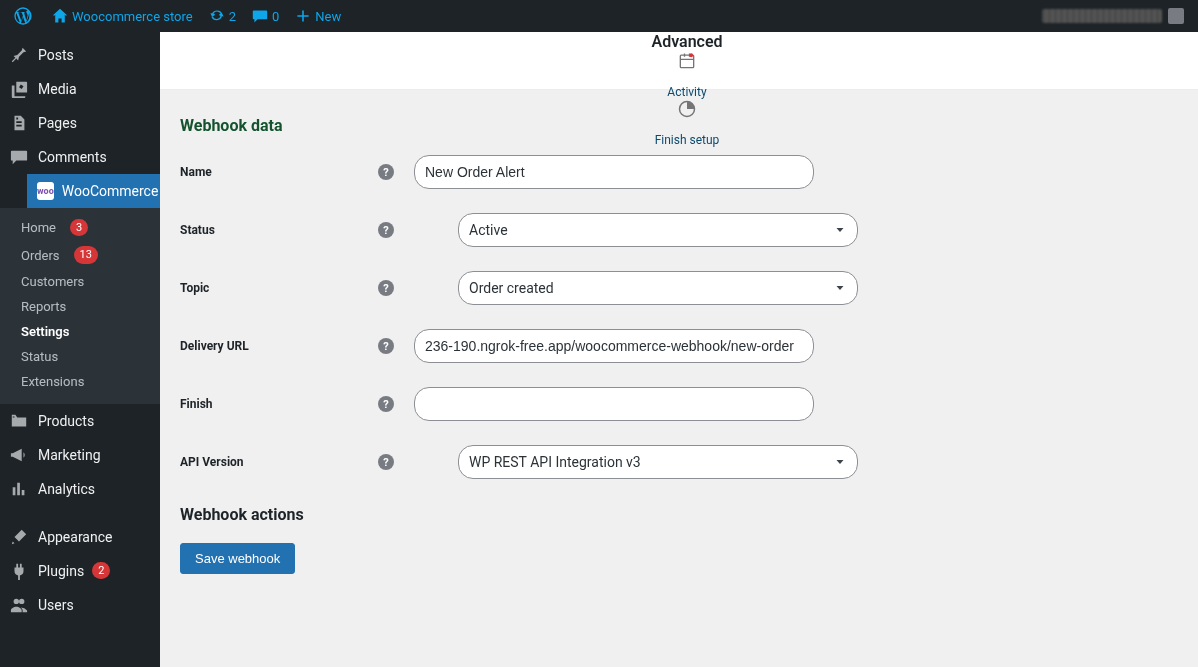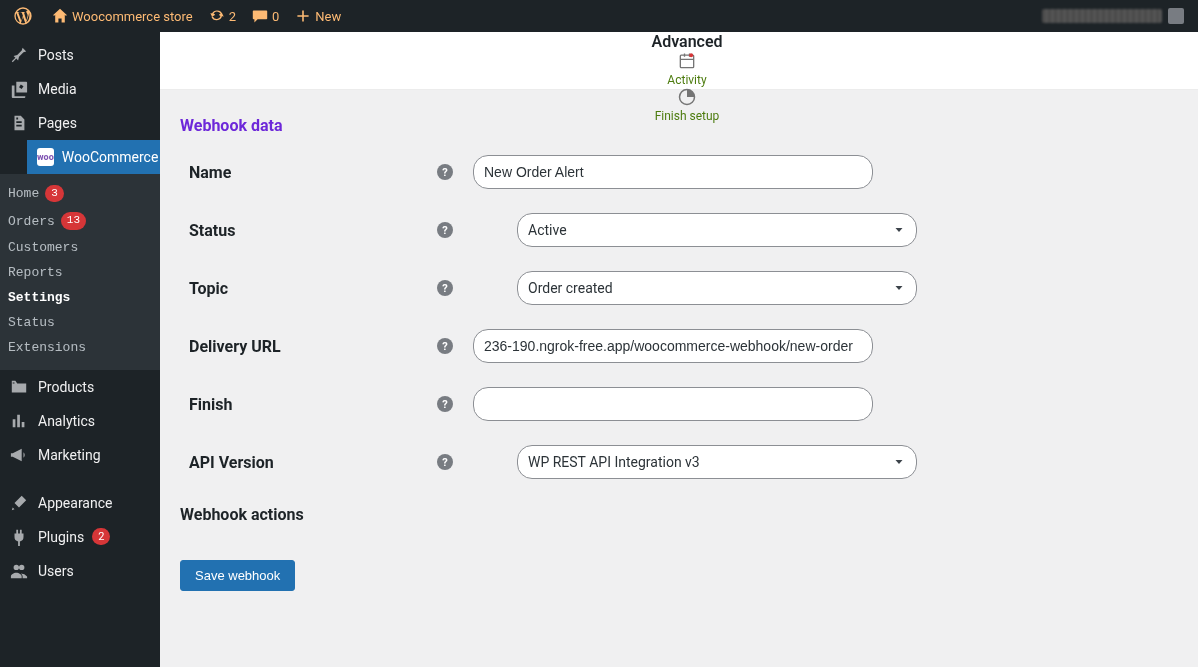--- a/index.html
+++ b/index.html
@@ -1,59 +1,59 @@
 <!DOCTYPE html>
 <html><head>
 <meta charset="utf-8">
 <style>
 * { box-sizing: border-box; margin: 0; padding: 0; }
 html, body { width: 1198px; height: 667px; overflow: hidden; font-family: -apple-system, BlinkMacSystemFont, "Segoe UI", Roboto, "Helvetica Neue", Arial, sans-serif; font-size: 13px; color: #3c434a; background: #f0f0f1; }
 
 
 .adminbar { height: 32px; background: #1d2327; color: #c3c4c7; display: flex; align-items: center; padding: 0 6px; font-size: 13px; position: relative; z-index: 5; }
-.adminbar .ab-item { display: flex; align-items: center; height: 32px; padding: 0 8px; cursor: pointer; color: #fdba74; }
+.adminbar .ab-item { display: flex; align-items: center; height: 32px; padding: 0 8px; cursor: pointer; color: #0ea5e9; }
 .adminbar .ab-icon { font-size: 16px; margin-right: 4px; display: inline-flex; }
 .adminbar .spacer { flex: 1; }
 .adminbar .userblock { display: flex; align-items: center; gap: 6px; padding: 0 8px; height: 32px; }
 .adminbar .userblur { width: 120px; height: 14px; background: repeating-linear-gradient(90deg,#4a4a4a,#4a4a4a 3px,#555 3px,#555 6px); border-radius: 2px; filter: blur(1px); }
 .adminbar .avatar { width: 16px; height: 16px; background: #787c82; border-radius: 2px; }
 
 
 .sidebar { position: absolute; top: 32px; left: 0; bottom: 0; width: 160px; background: #1d2327; color: #c3c4c7; overflow: hidden; }
 .menu-item { display: flex; align-items: center; gap: 8px; padding: 8px 10px; font-size: 14px; color: #f0f0f1; cursor: pointer; }
 .menu-item .micon { width: 20px; text-align: center; font-size: 16px; color: #a7aaad; }
 .menu-item.top-cut { padding-top: 2px; padding-bottom: 6px; color: #fff; }
 .menu-item.current { background: #2271b1; color: #fff; position: relative; margin-left: 27px; }
 .menu-item.current .micon { color: #fff; }
 .menu-arrow { position: absolute; right: -8px; top: 50%; transform: translateY(-50%); width: 0; height: 0; border: 8px solid transparent; border-right-color: #f0f0f1; }
 .submenu { background: #2c3338; padding: 6px 0 10px; }
-.submenu-item { display: flex; align-items: center; gap: 6px; padding: 5px 8px; font-size: 13px; color: rgba(240,246,252,0.7); cursor: pointer; font-family: Liberation Mono, monospace; }
+.submenu-item { display: flex; align-items: center; gap: 14px; padding: 5px 21px; font-size: 13px; color: rgba(240,246,252,0.7); cursor: pointer; }
 .submenu-item.current { color: #fff; font-weight: 600; }
 .badge { background: #d63638; color: #fff; border-radius: 9px; font-size: 11px; padding: 1px 6px; line-height: 1.4; display: inline-block; min-width: 18px; text-align: center; }
 
 
 .main { position: absolute; top: 32px; left: 160px; right: 0; bottom: 0; background: #f0f0f1; }
 .pagehead { background: #fff; height: 58px; display: flex; align-items: center; padding: 0 20px 0 36px; border-bottom: 1px solid #ececec; flex-direction: column; }
 .pagehead-title { font-size: 16px; font-weight: 600; color: #1d2327; }
 .pagehead .spacer { flex: 1; }
-.head-btn { display: flex; flex-direction: column; align-items: center; gap: 2px; padding: 0 14px; cursor: pointer; color: #4d7c0f; font-size: 12px; }
+.head-btn { display: flex; flex-direction: column; align-items: center; gap: 14px; padding: 0 14px; cursor: pointer; color: #0c4a6e; font-size: 12px; }
 .head-btn svg { width: 20px; height: 20px; }
 
 .content { padding: 26px 20px 30px 20px; }
-h2.section { font-size: 16px; font-weight: 700; color: #6d28d9; margin-bottom: 20px; }
+h2.section { font-size: 16px; font-weight: 700; color: #14532d; margin-bottom: 20px; }
 
 .form-row { display: flex; align-items: center; margin-bottom: 24px; }
-.form-row .label { width: 248px; font-size: 16px; font-weight: 700; color: #1d2327; margin-left: 9px; }
+.form-row .label { width: 198px; font-size: 12px; font-weight: 700; color: #1d2327; }
 .help { width: 16px; height: 16px; border-radius: 50%; background: #787c82; color: #fff; font-size: 11px; font-weight: 700; display: flex; align-items: center; justify-content: center; margin-right: 20px; cursor: help; }
 .control { width: 400px; }
 .control input[type=text], .control .select { width: 100%; height: 34px; border: 1px solid #8c8f94; border-radius: 15px; background: #fff; padding: 0 10px; font-size: 14px; color: #2c3338; }
 .control .select { display: flex; align-items: center; justify-content: space-between; cursor: pointer; margin-left: 44px; }
 .chev { color: #3c434a; }
 
-.actions-title { font-size: 16px; font-weight: 700; color: #1d2327; margin-top: 26px; margin-bottom: 36px; }
+.actions-title { font-size: 16px; font-weight: 700; color: #1d2327; margin-top: 26px; margin-bottom: 19px; }
 
 .save-btn { background: #2271b1; border: 1px solid #2271b1; color: #fff; border-radius: 3px; padding: 7px 14px; font-size: 13px; cursor: pointer; }
 
 
 svg { display: block; }
 </style>
 </head>
 <body>
 
 <div class="adminbar">
@@ -124,20 +124,28 @@
     <span>Media</span>
   </div>
   <div class="menu-item">
     <span class="micon">
       <svg viewBox="0 0 20 20" width="18" height="18" fill="currentColor">
           <path d="M5 2h7l4 4v12H5zM7 4v2h2V4zm0 4v2h6V8zm0 4v2h6v-2z"></path>
         </svg>
     </span>
     <span>Pages</span>
   </div>
+  <div class="menu-item">
+    <span class="micon">
+      <svg viewBox="0 0 20 20" width="18" height="18" fill="currentColor">
+          <path d="M2 3h16a1 1 0 0 1 1 1v9a1 1 0 0 1-1 1H7l-4 4v-4H2a1 1 0 0 1-1-1V4a1 1 0 0 1 1-1z"></path>
+        </svg>
+    </span>
+    <span>Comments</span>
+  </div>
 
   <div class="menu-item current">
     <span class="micon" style="background:#fff;color:#7f54b3;border-radius:3px;width:18px;height:18px;display:flex;align-items:center;justify-content:center;font-size:9px;font-weight:800;">woo</span>
     <span>WooCommerce</span>
     <span class="menu-arrow"></span>
   </div>
   <div class="submenu">
     <div class="submenu-item">
       <span>Home</span>
       <span class="badge">3</span>
@@ -167,32 +175,32 @@
     <span class="micon">
       <svg viewBox="0 0 20 20" width="18" height="18" fill="currentColor">
           <path d="M2 3h4l2 3h10v10H2z M3 5v1h2V5z"></path>
         </svg>
     </span>
     <span>Products</span>
   </div>
   <div class="menu-item">
     <span class="micon">
       <svg viewBox="0 0 20 20" width="18" height="18" fill="currentColor">
+          <path d="M3 8l10-5v14L3 12H1V8zm12-1a4 4 0 0 1 0 6z"></path>
+        </svg>
+    </span>
+    <span>Marketing</span>
+  </div>
+  <div class="menu-item">
+    <span class="micon">
+      <svg viewBox="0 0 20 20" width="18" height="18" fill="currentColor">
           <path d="M3 17V8h3v9zm5 0V3h3v14zm5 0v-6h3v6z"></path>
         </svg>
     </span>
     <span>Analytics</span>
-  </div>
-  <div class="menu-item">
-    <span class="micon">
-      <svg viewBox="0 0 20 20" width="18" height="18" fill="currentColor">
-          <path d="M3 8l10-5v14L3 12H1V8zm12-1a4 4 0 0 1 0 6z"></path>
-        </svg>
-    </span>
-    <span>Marketing</span>
   </div>
 
   <div style="height:14px"></div>
 
   <div class="menu-item">
     <span class="micon">
       <svg viewBox="0 0 20 20" width="18" height="18" fill="currentColor">
           <path d="M13 2l5 5-8 8-5-5zM3 15l2 2-3 1z"></path>
         </svg>
     </span>

